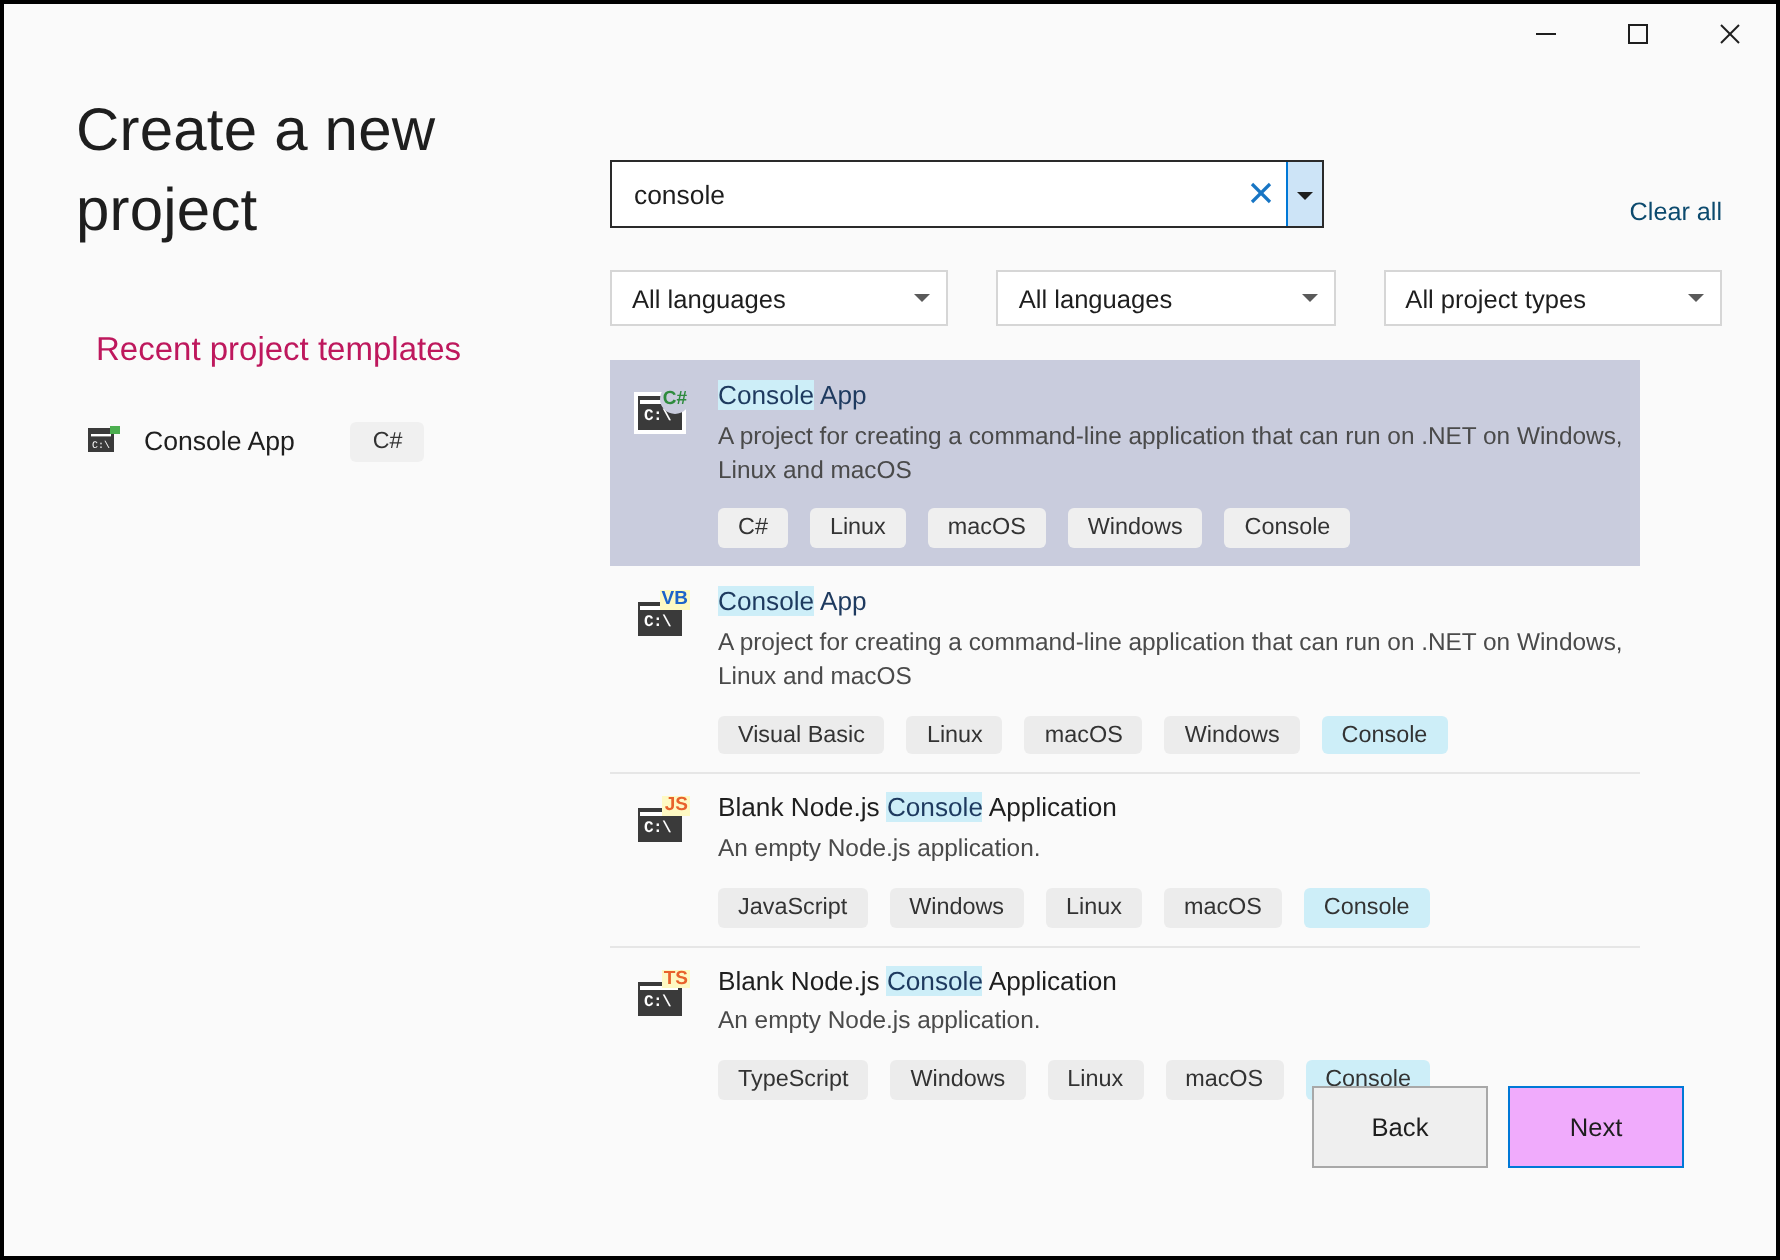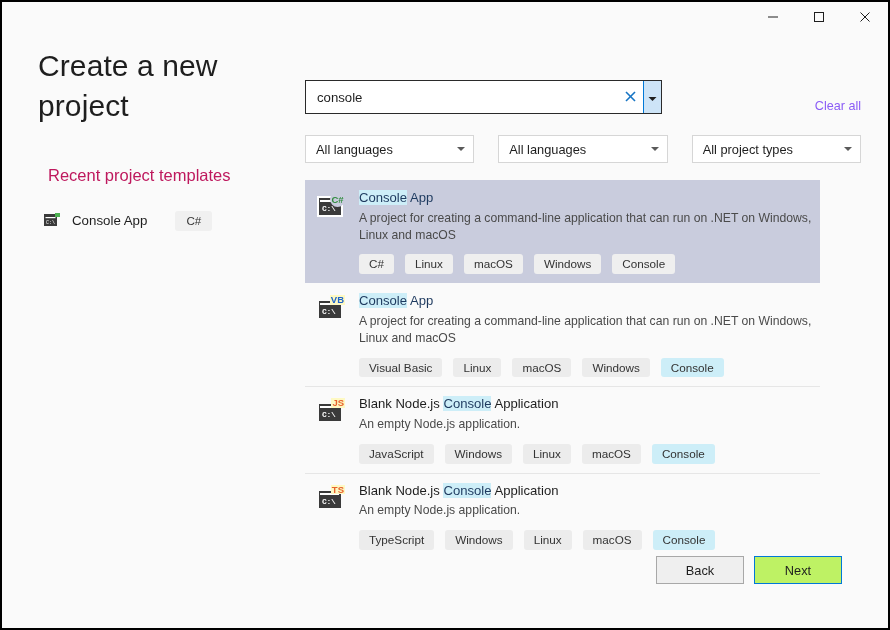--- a/index.html
+++ b/index.html
@@ -147,21 +147,21 @@
     display: flex;
     align-items: center;
     justify-content: center;
     cursor: default;
   }
   .clear-all {
     position: absolute;
     right: 0;
     top: 19px;
     font-size: 12.6px;
-    color: #8b5cf6;
+    color: #0c4a6e;
     text-decoration: none;
     cursor: default;
   }
 
   
   .filter-row {
     display: flex;
     margin-top: 21px;
   }
   .filter {
@@ -314,31 +314,31 @@
 
   
   .footer {
     position: absolute;
     right: 46px;
     bottom: 44px;
     display: flex;
   }
   .btn {
     width: 88px;
-    height: 28px;
+    height: 41px;
     box-sizing: border-box;
     font-family: "Liberation Sans", sans-serif;
     font-size: 12.8px;
     color: #1e1e1e;
     background: #efefef;
     border: 1px solid #a8a8a8;
     cursor: default;
   }
   .btn.primary {
-    background: #bef264;
+    background: #f0abfc;
     border: 1px solid #0078d7;
     margin-left: 10px;
   }
 </style>
 </head>
 <body>
 
 <div class="dialog">
 
   <div class="titlebar">

